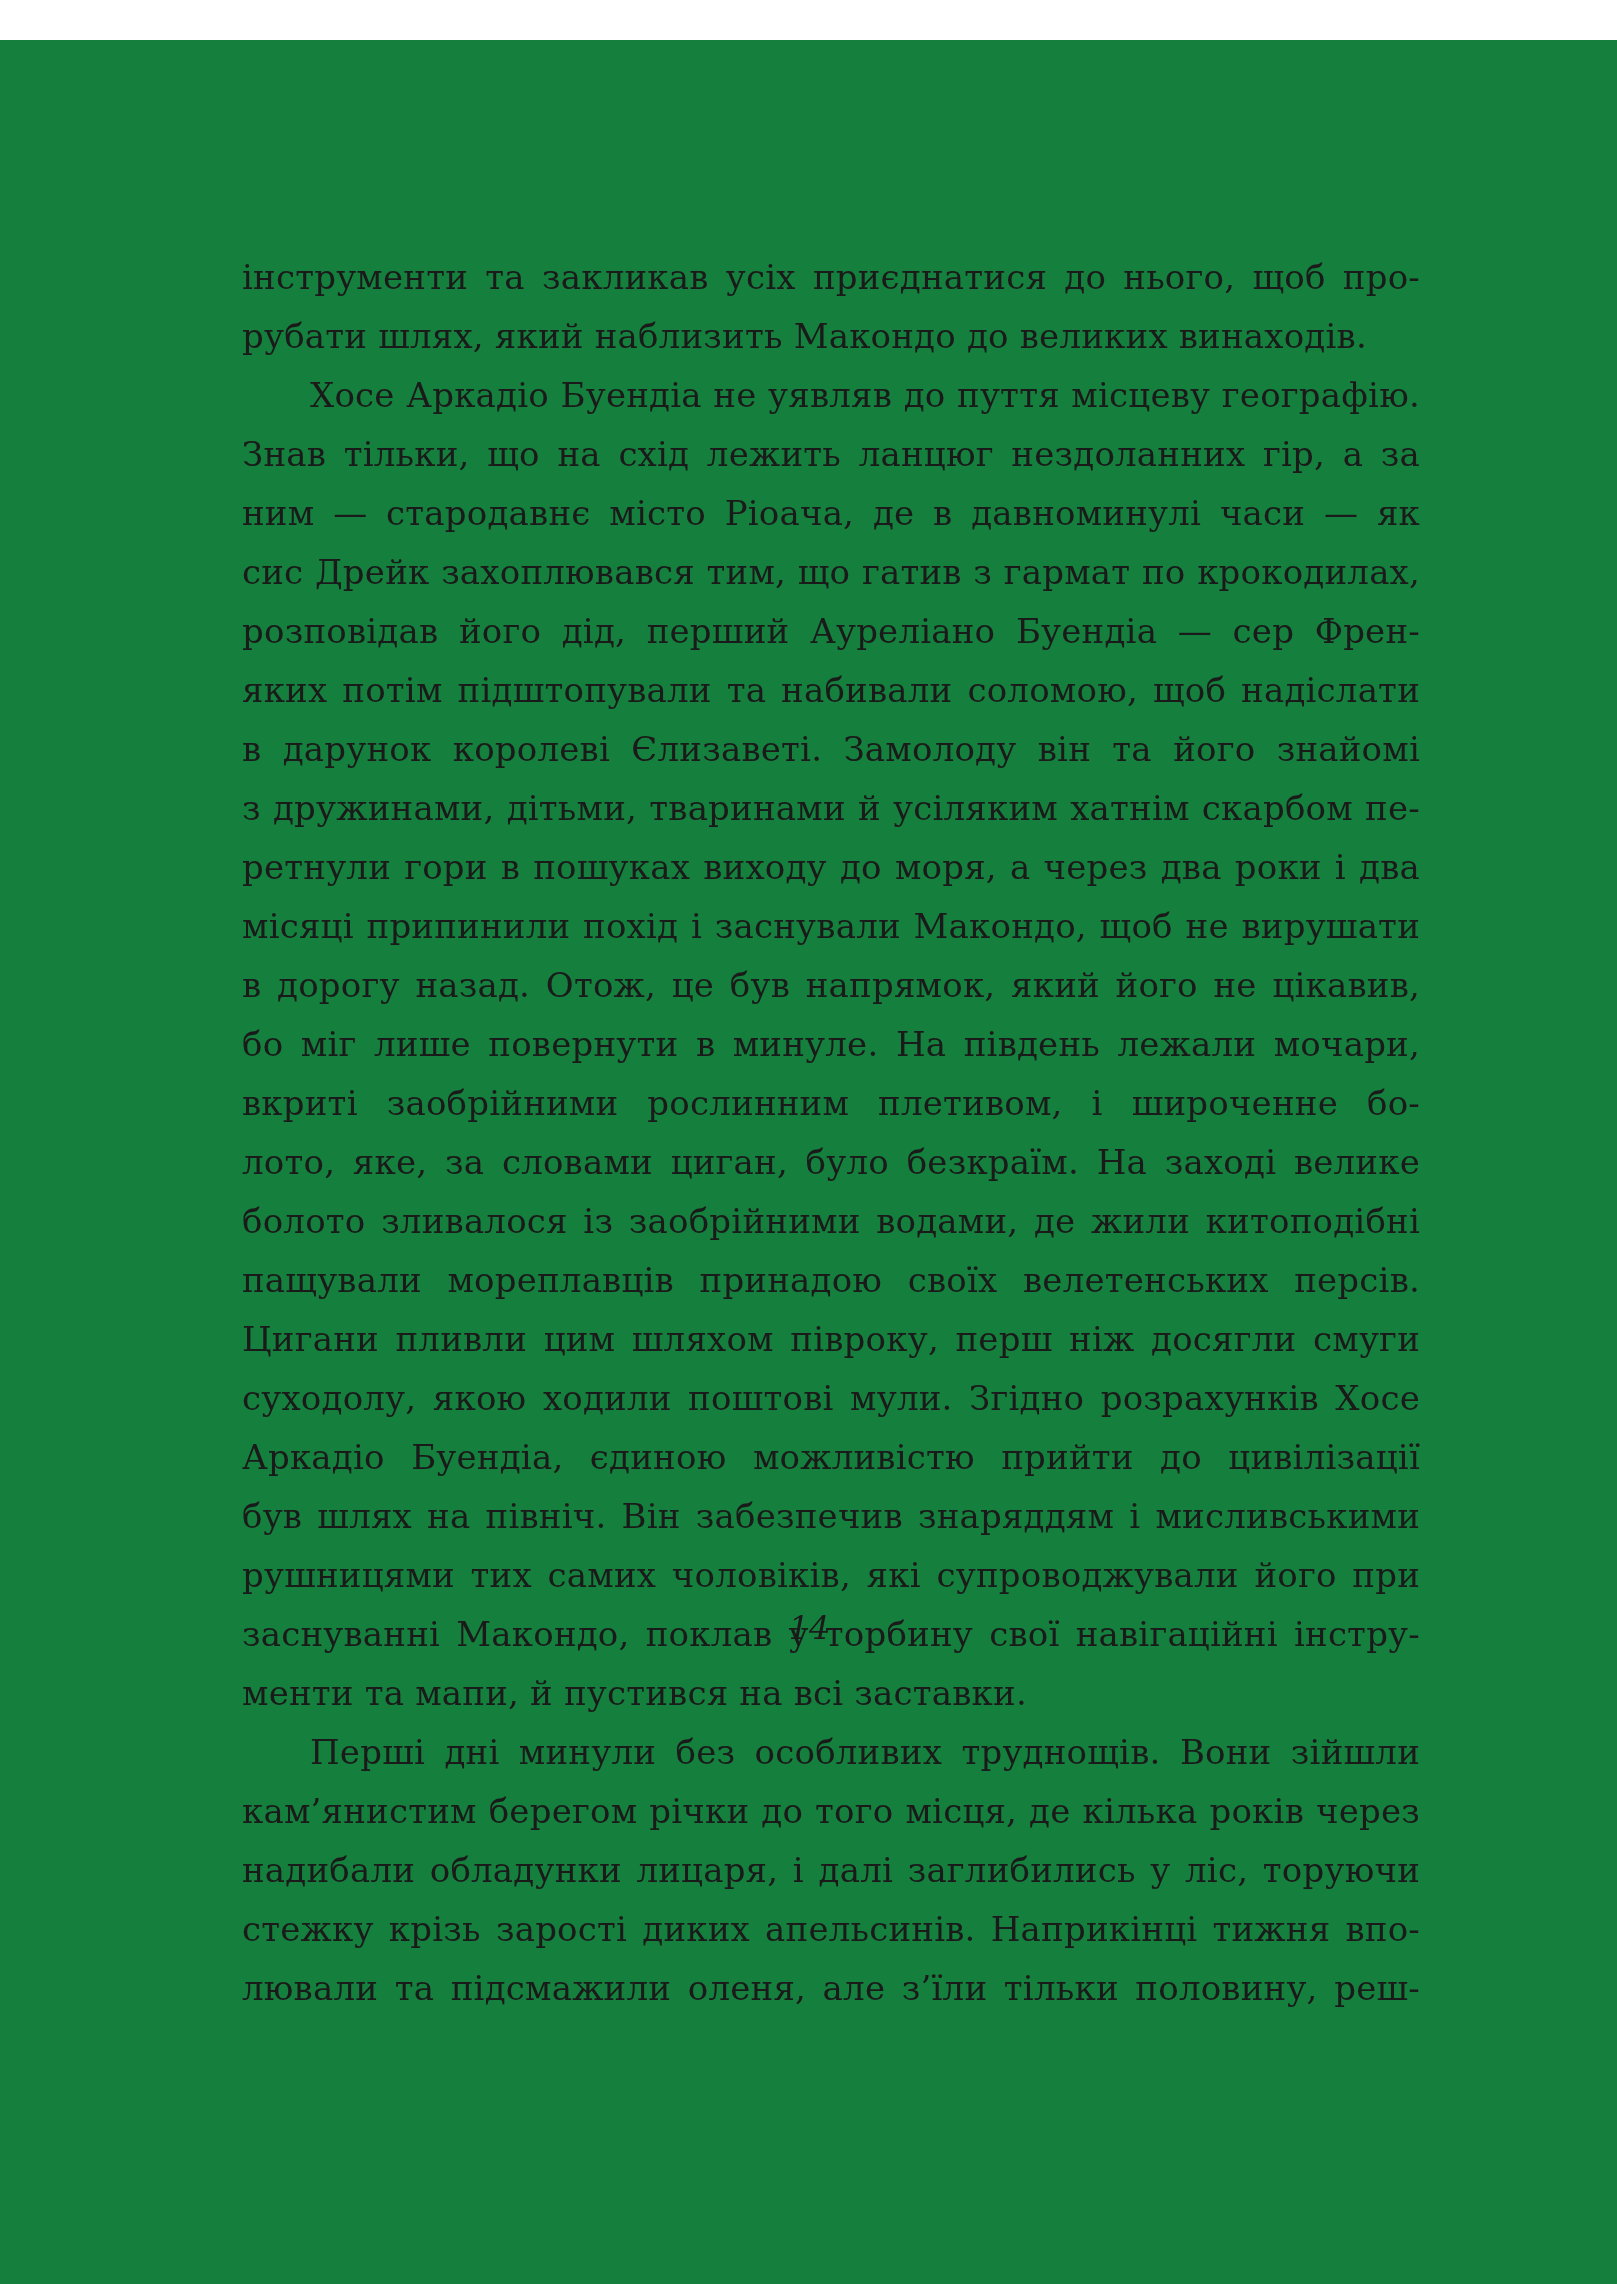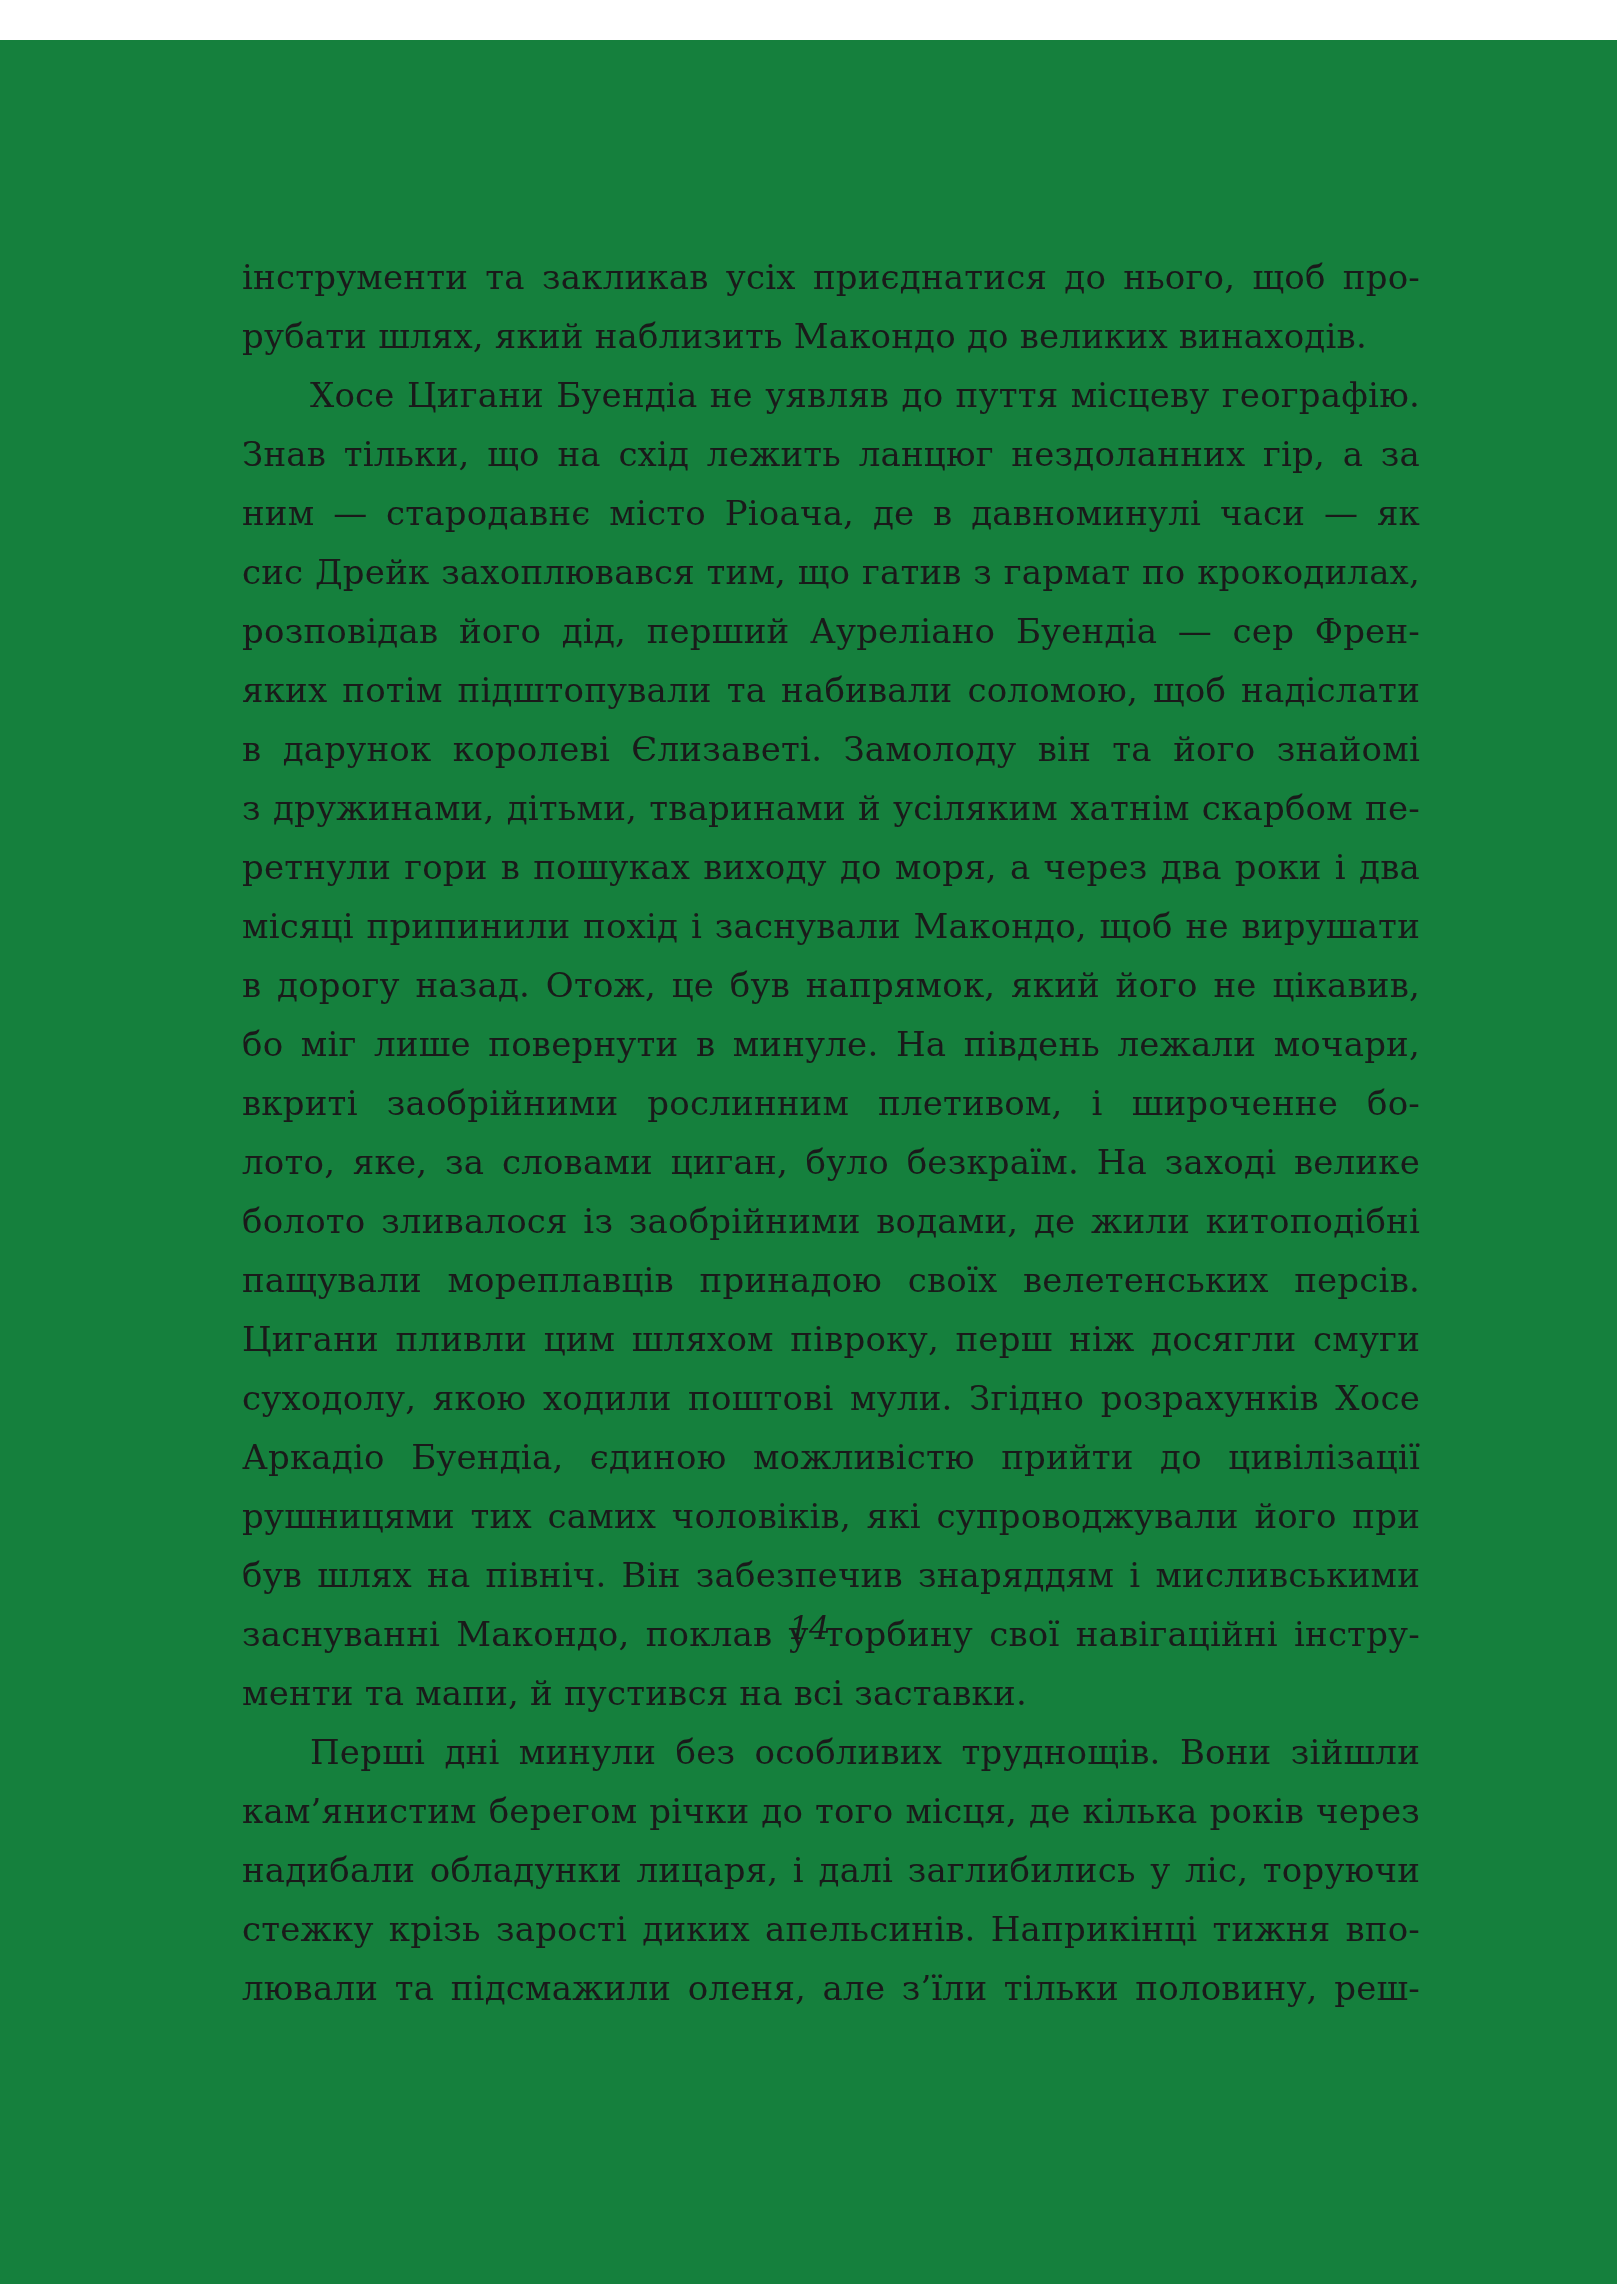--- a/index.html
+++ b/index.html
@@ -43,41 +43,41 @@
 
 <div class="page">
   <div class="text-block">
 
     <div>
       <span class="line">інструменти та закликав усіх приєднатися до нього, щоб про-</span>
       <span class="line last">рубати шлях, який наблизить Макондо до великих винаходів.</span>
     </div>
 
     <div>
-      <span class="line indent">Хосе Цигани Буендіа не уявляв до пуття місцеву географію.</span>
+      <span class="line indent">Хосе Аркадіо Буендіа не уявляв до пуття місцеву географію.</span>
       <span class="line">Знав тільки, що на схід лежить ланцюг нездоланних гір, а за</span>
       <span class="line">ним — стародавнє місто Ріоача, де в давноминулі часи — як</span>
       <span class="line">сис Дрейк захоплювався тим, що гатив з гармат по крокодилах,</span>
       <span class="line">розповідав його дід, перший Ауреліано Буендіа — сер Френ-</span>
       <span class="line">яких потім підштопували та набивали соломою, щоб надіслати</span>
       <span class="line">в дарунок королеві Єлизаветі. Замолоду він та його знайомі</span>
       <span class="line">з дружинами, дітьми, тваринами й усіляким хатнім скарбом пе-</span>
       <span class="line">ретнули гори в пошуках виходу до моря, а через два роки і два</span>
       <span class="line">місяці припинили похід і заснували Макондо, щоб не вирушати</span>
       <span class="line">в дорогу назад. Отож, це був напрямок, який його не цікавив,</span>
       <span class="line">бо міг лише повернути в минуле. На південь лежали мочари,</span>
       <span class="line">вкриті заобрійними рослинним плетивом, і широченне бо-</span>
       <span class="line">лото, яке, за словами циган, було безкраїм. На заході велике</span>
       <span class="line">болото зливалося із заобрійними водами, де жили китоподібні</span>
       <span class="line">пащували мореплавців принадою своїх велетенських персів.</span>
       <span class="line">Цигани пливли цим шляхом півроку, перш ніж досягли смуги</span>
       <span class="line">суходолу, якою ходили поштові мули. Згідно розрахунків Хосе</span>
       <span class="line">Аркадіо Буендіа, єдиною можливістю прийти до цивілізації</span>
+      <span class="line">був шлях на північ. Він забезпечив знаряддям і мисливськими</span>
       <span class="line">рушницями тих самих чоловіків, які супроводжували його при</span>
-      <span class="line">був шлях на північ. Він забезпечив знаряддям і мисливськими</span>
       <span class="line">заснуванні Макондо, поклав у торбину свої навігаційні інстру-</span>
       <span class="line last">менти та мапи, й пустився на всі заставки.</span>
     </div>
 
     <div>
       <span class="line indent">Перші дні минули без особливих труднощів. Вони зійшли</span>
       <span class="line">кам’янистим берегом річки до того місця, де кілька років через</span>
       <span class="line">надибали обладунки лицаря, і далі заглибились у ліс, торуючи</span>
       <span class="line">стежку крізь зарості диких апельсинів. Наприкінці тижня впо-</span>
       <span class="line">лювали та підсмажили оленя, але з’їли тільки половину, реш-</span>

